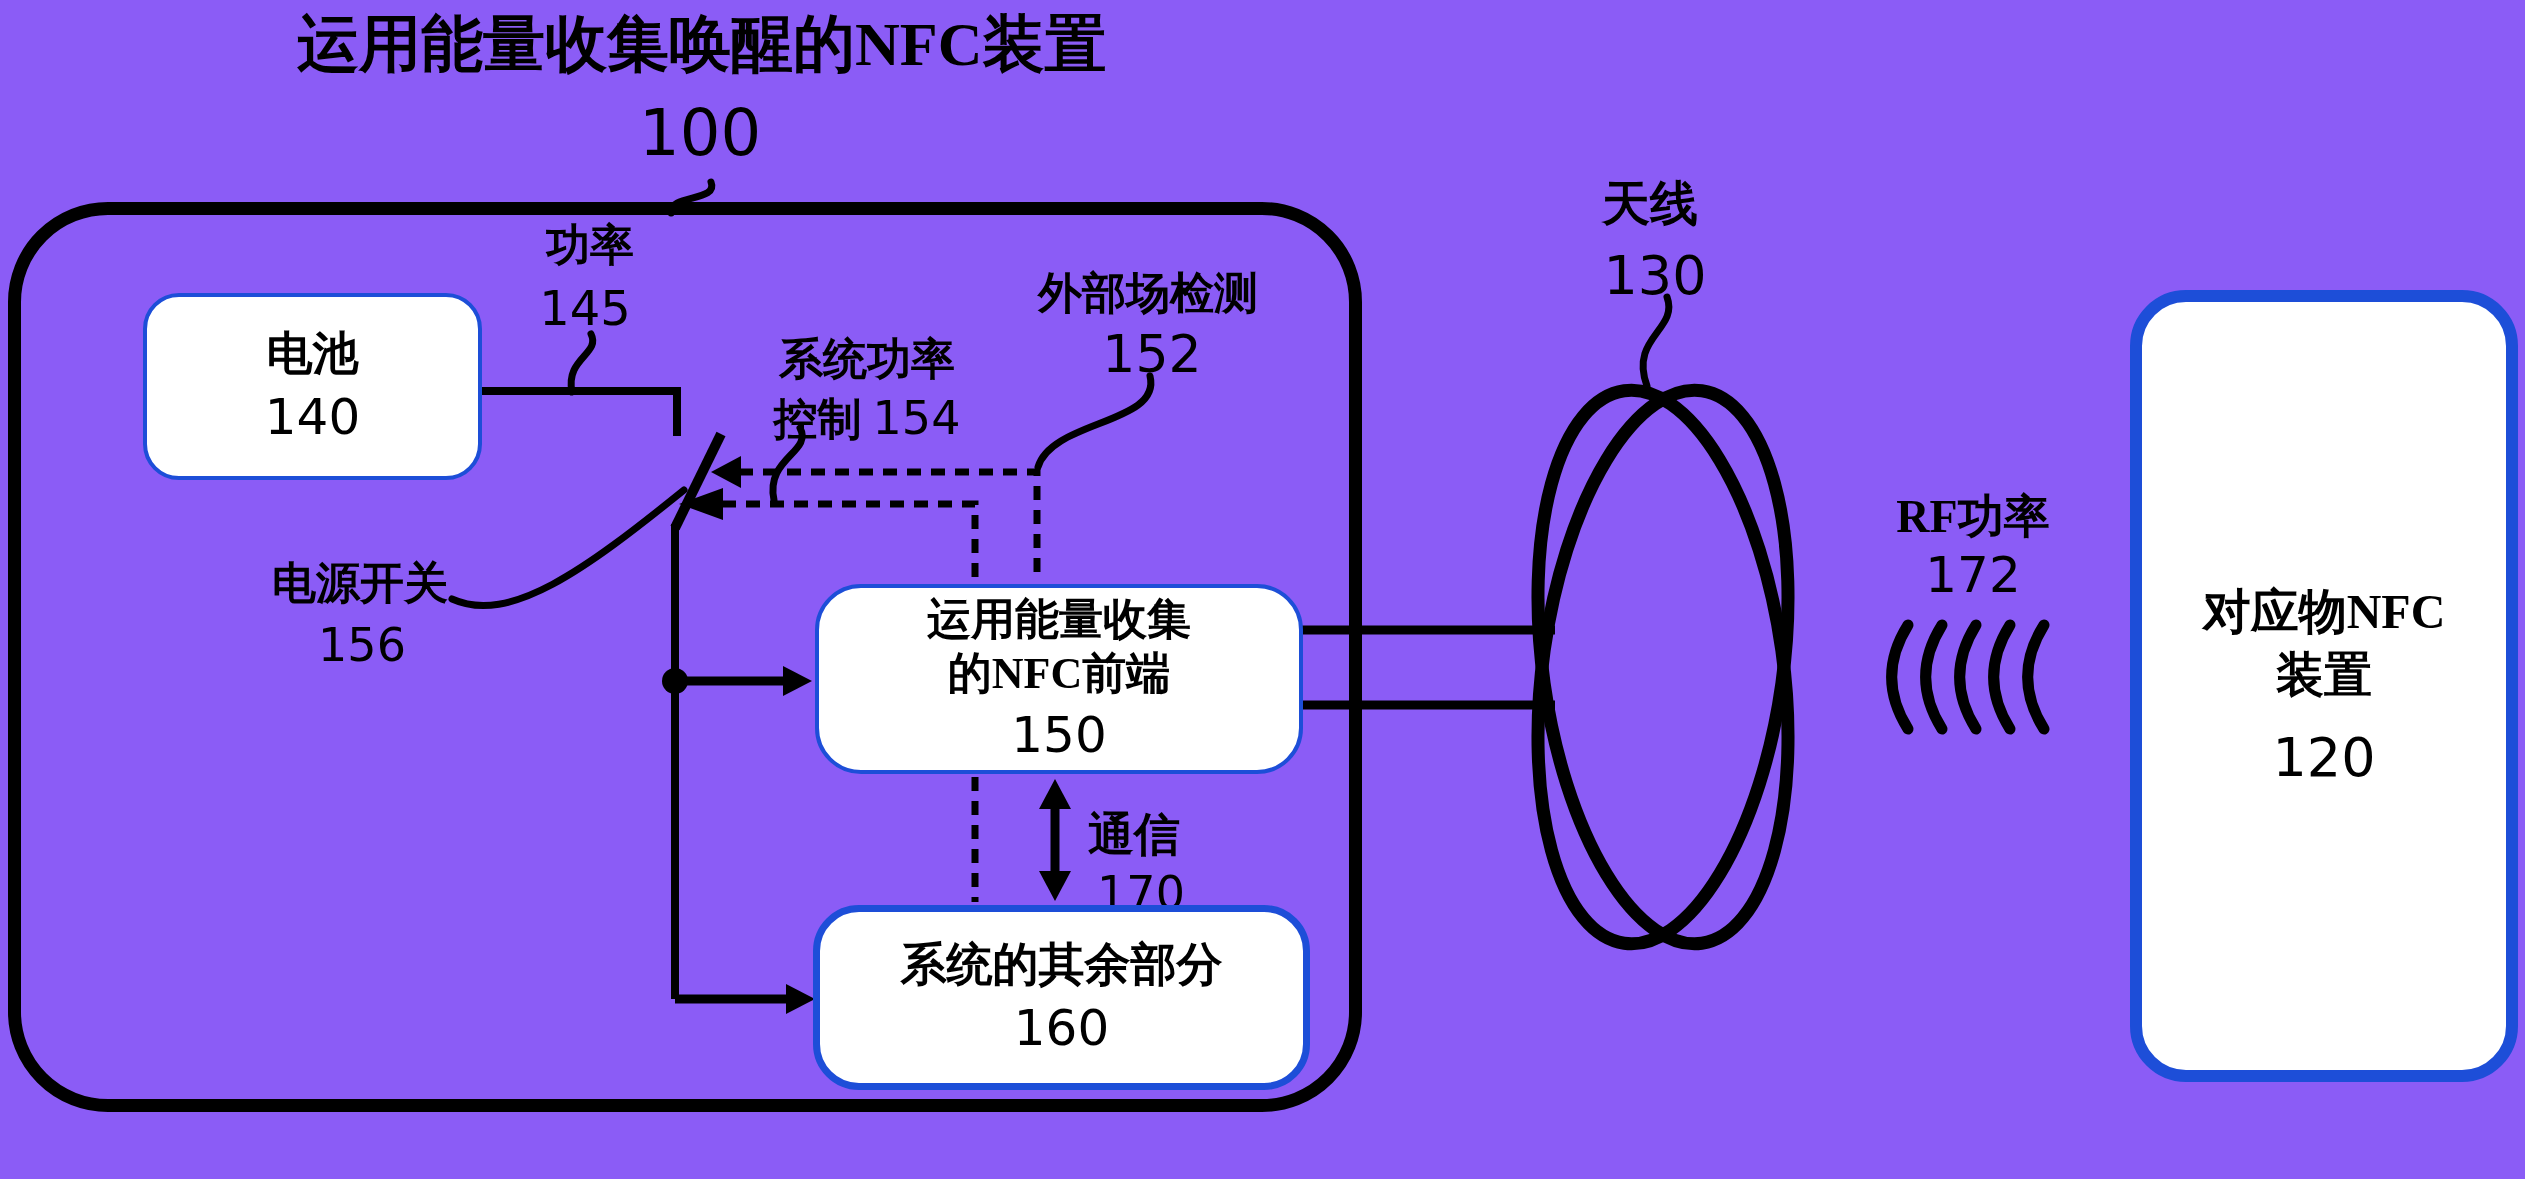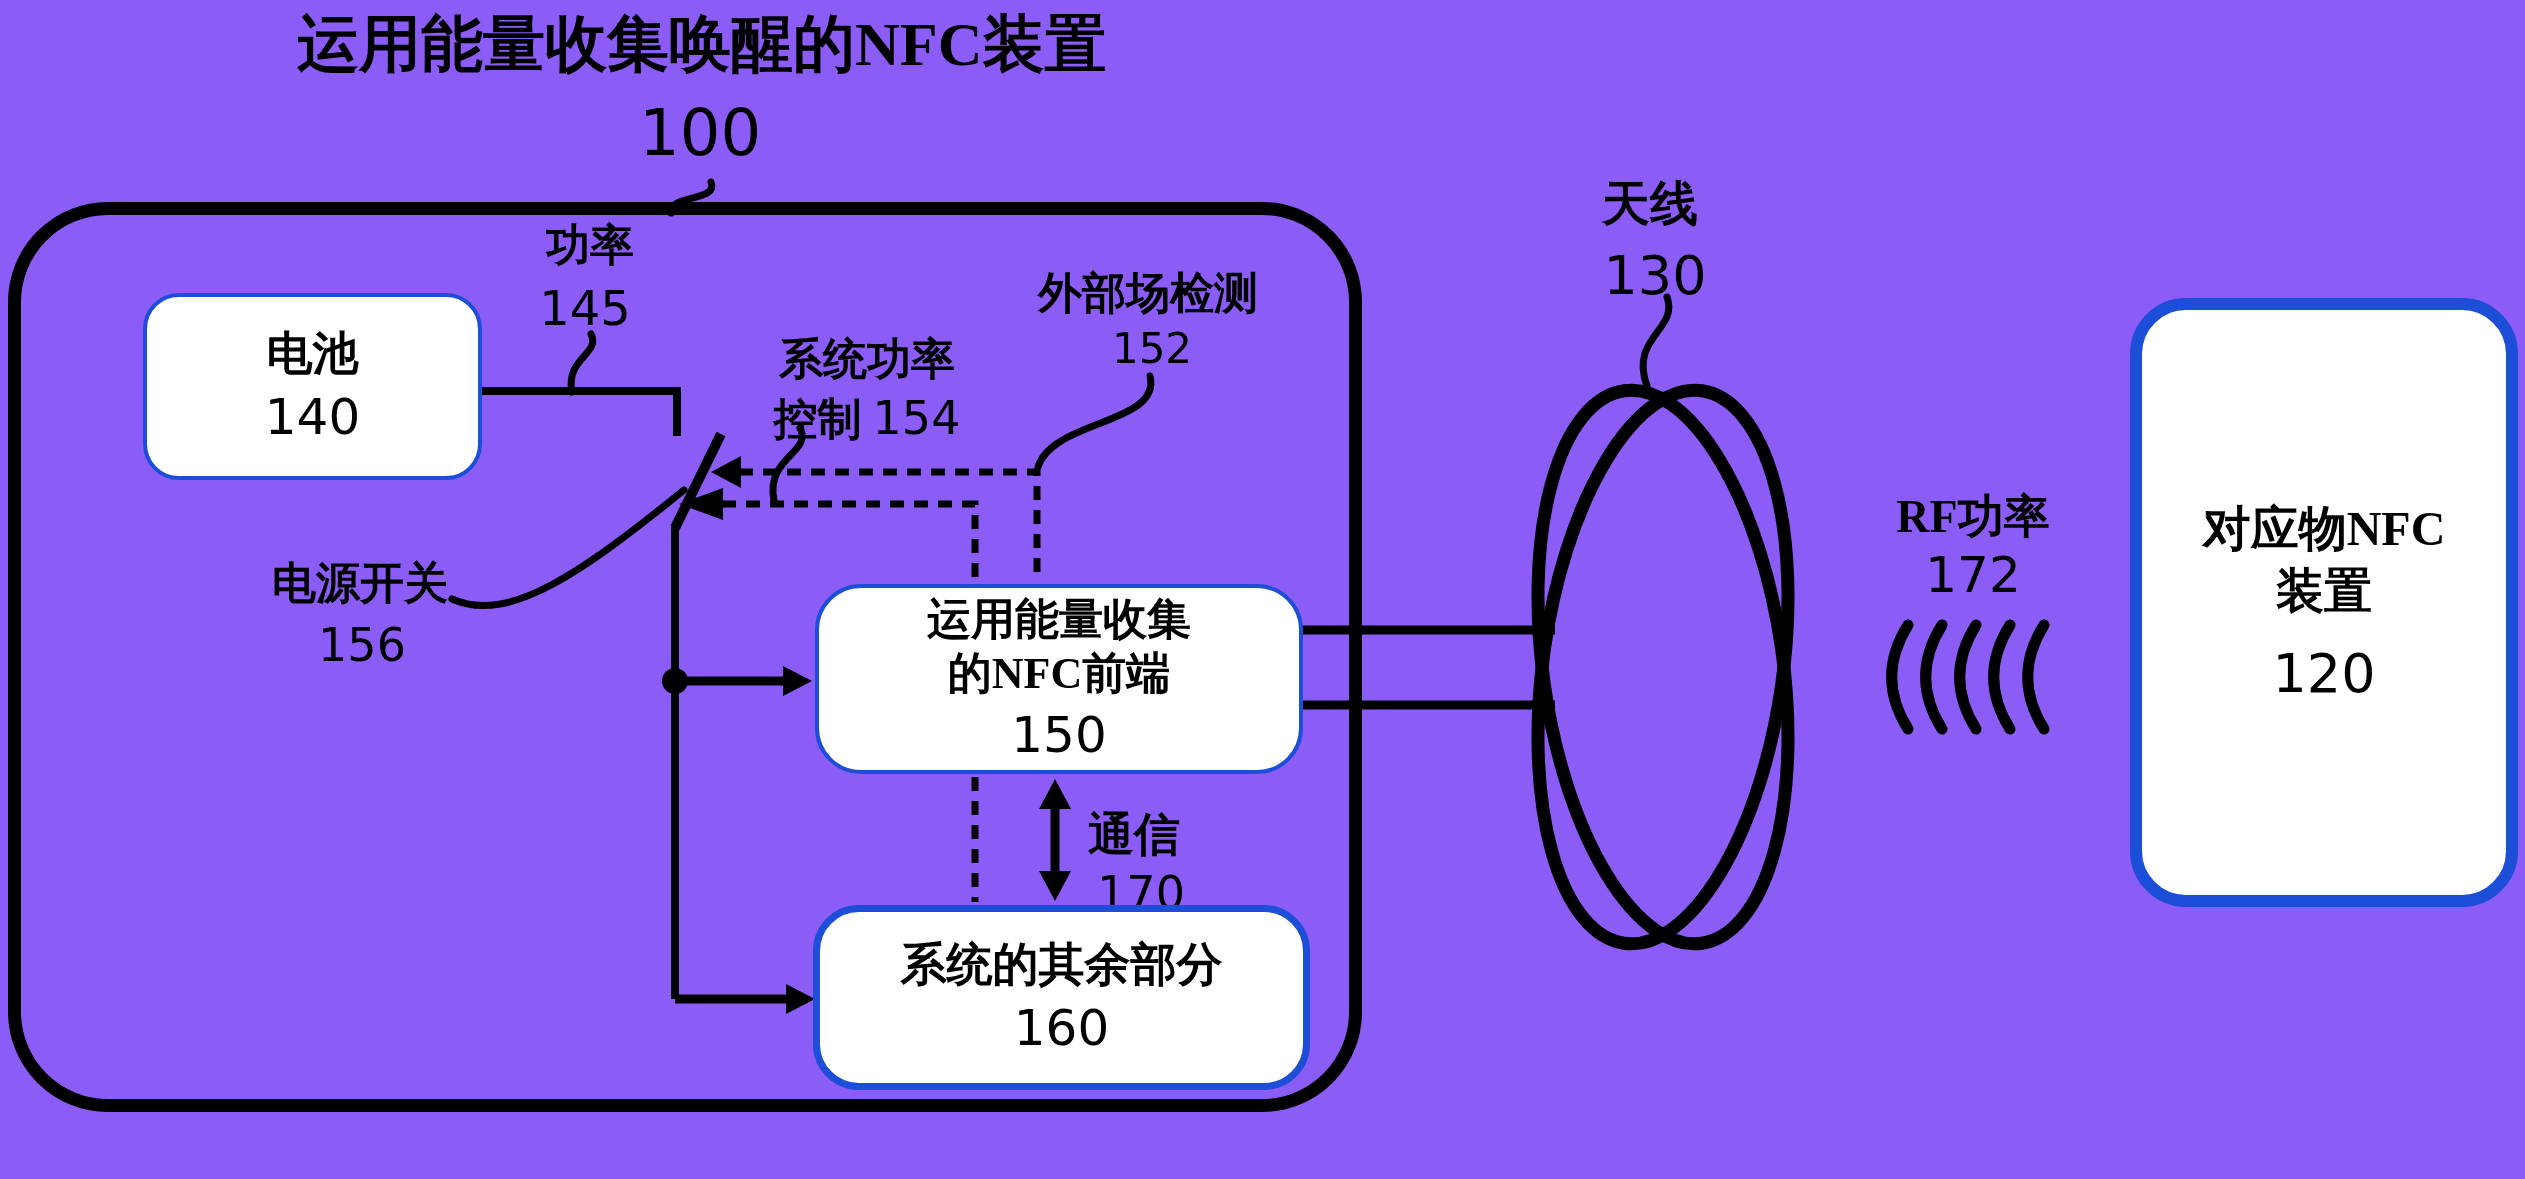--- a/index.html
+++ b/index.html
@@ -12,21 +12,21 @@
   .cjk{font-family:"Liberation Serif","DejaVu Serif",serif;font-weight:600;}
   .cjk-bold{font-family:"Liberation Serif","DejaVu Serif",serif;font-weight:700;}
   .num{font-family:"DejaVu Sans","Liberation Sans",sans-serif;font-weight:400;}
   
   .outer-box{position:absolute;left:8px;top:202px;width:1354px;height:910px;box-sizing:border-box;
              border:13px solid #000;border-radius:100px;background:transparent;}
   
   .battery-box{left:143px;top:293px;width:339px;height:187px;border-radius:36px;}
   .frontend-box{left:815px;top:584px;width:488px;height:190px;border-radius:46px;}
   .rest-box{left:813px;top:905px;width:497px;height:185px;border-width:7px;border-radius:46px;}
-  .counterpart-box{left:2130px;top:298px;width:388px;height:609px;border-width:12px;border-radius:56px;}
+  .counterpart-box{left:2130px;top:290px;width:388px;height:792px;border-width:12px;border-radius:56px;}
   .box .line1,.box .line2{font-size:44px;line-height:1.22;font-weight:600;}
   .battery-box .line1{font-size:46px;}
   .rest-box .line1{font-size:46px;}
   .counterpart-box .line1,.counterpart-box .line2{font-size:48px;font-weight:700;line-height:1.3;}
   .box .refnum{font-family:"DejaVu Sans","Liberation Sans",sans-serif;font-size:50px;line-height:1.2;margin-top:4px;}
   .counterpart-box .refnum{font-size:54px;margin-top:20px;}
 </style>
 </head>
 <body>
 
@@ -109,21 +109,21 @@
   <div class="lbl cjk" style="left:530px;top:216px;width:120px;font-size:44px;">功率</div>
   <div class="lbl num" style="left:525px;top:280px;width:120px;font-size:48px;">145</div>
 
   <div class="lbl cjk" style="left:757px;top:330px;width:220px;font-size:44px;">系统功率</div>
   <div class="lbl" style="left:737px;top:390px;width:260px;font-size:44px;">
     <span class="cjk">控制</span>
     <span class="num" style="font-size:46px;">154</span>
   </div>
 
   <div class="lbl cjk" style="left:1028px;top:264px;width:240px;font-size:44px;">外部场检测</div>
-  <div class="lbl num" style="left:1092px;top:324px;width:120px;font-size:42px;">152</div>
+  <div class="lbl num" style="left:1092px;top:324px;width:120px;font-size:52px;">152</div>
 
   <div class="lbl cjk" style="left:255px;top:554px;width:210px;font-size:44px;">电源开关</div>
   <div class="lbl num" style="left:302px;top:618px;width:120px;font-size:46px;">156</div>
 
   <div class="box frontend-box">
     <div class="line1">运用能量收集</div>
     <div class="line2">的NFC前端</div>
     <div class="refnum">150</div>
   </div>
 

